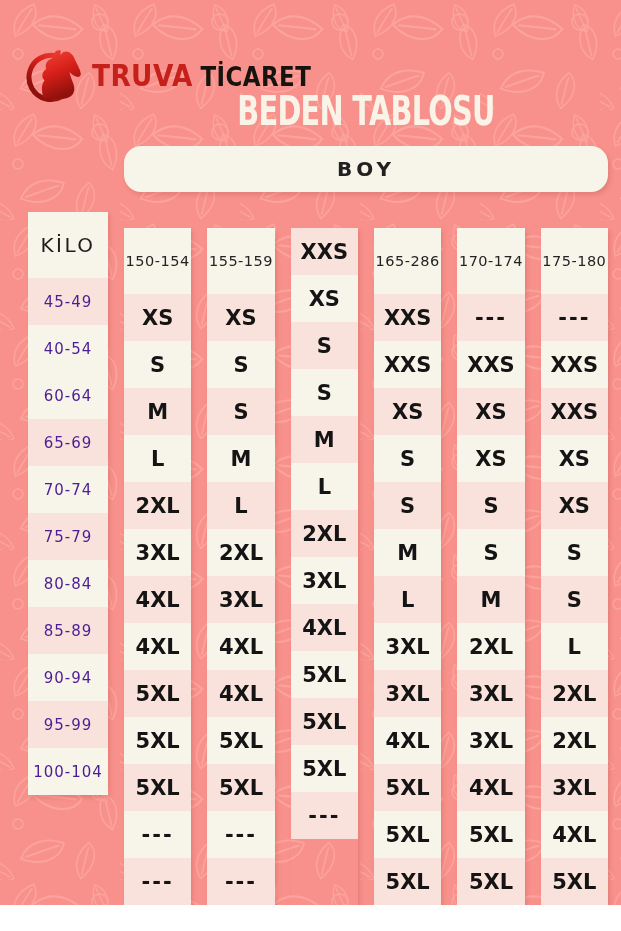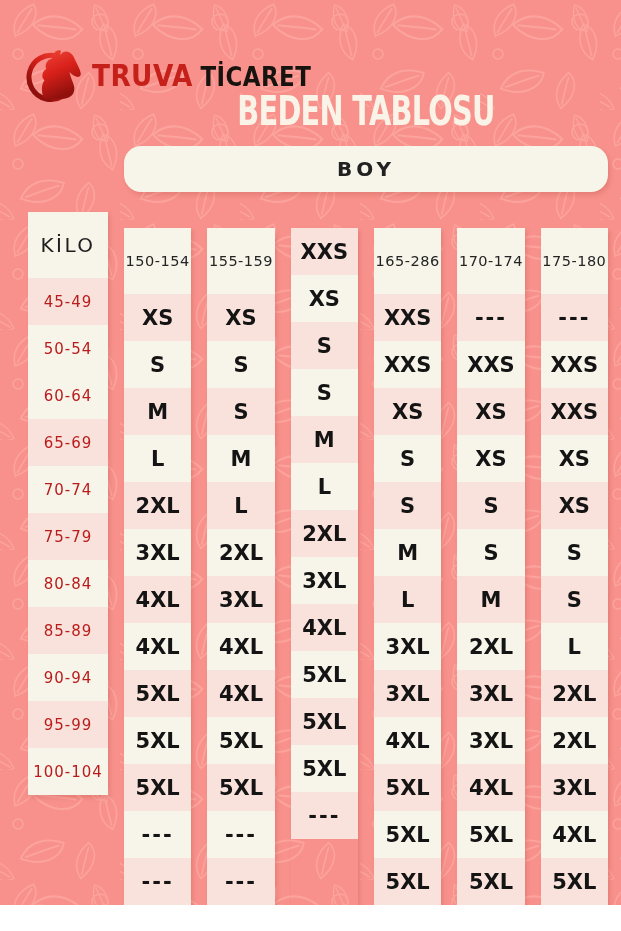--- a/index.html
+++ b/index.html
@@ -34,21 +34,21 @@
     box-shadow:2px 3px 4px rgba(160,55,50,0.20);
   }
   .cols{position:absolute;left:124px;top:228px;width:484px;display:flex;justify-content:space-between;gap:16px;}
   .col{width:68px;display:flex;flex-direction:column;box-shadow:2px 3px 4px rgba(160,55,50,0.20);}
   .cell{display:flex;align-items:center;justify-content:center;white-space:nowrap;}
   .cell.head{height:66px;background:#f7f4e9;}
   .kilo-col .cell.head{font-size:20px;letter-spacing:2.5px;color:#1d1d1d;}
   .col .cell.head{font-size:14.5px;letter-spacing:0.5px;color:#242424;}
   .cell.cream{background:#f7f4e9;}
   .cell.pink{background:#f9e2db;}
-  .cell.wlabel{height:47px;font-size:15px;letter-spacing:1px;color:#b91c1c;}
+  .cell.wlabel{height:47px;font-size:15px;letter-spacing:1px;color:#4c1d95;}
   .cell.size{height:47px;font-size:21px;font-weight:bold;color:#141414;}
   .cell.size.dash{letter-spacing:2px;}
   
   .bottom-strip{position:absolute;left:0;bottom:0;width:621px;height:26px;background:#ffffff;}
 </style>
 </head>
 <body>
 
 <div class="canvas">
 
@@ -99,21 +99,21 @@
 
   <h1 class="title">BEDEN TABLOSU</h1>
 
   <div class="boy-bar">
     <span>BOY</span>
   </div>
 
   <div class="kilo-col" id="kilo-col">
     <div class="cell head">KİLO</div>
   <div class="cell wlabel pink">45-49</div>
-      <div class="cell wlabel cream">50-54</div>
+      <div class="cell wlabel cream">40-54</div>
       <div class="cell wlabel cream">60-64</div>
       <div class="cell wlabel pink">65-69</div>
       <div class="cell wlabel cream">70-74</div>
       <div class="cell wlabel pink">75-79</div>
       <div class="cell wlabel cream">80-84</div>
       <div class="cell wlabel pink">85-89</div>
       <div class="cell wlabel cream">90-94</div>
       <div class="cell wlabel pink">95-99</div>
       <div class="cell wlabel cream">100-104</div>
     </div>

